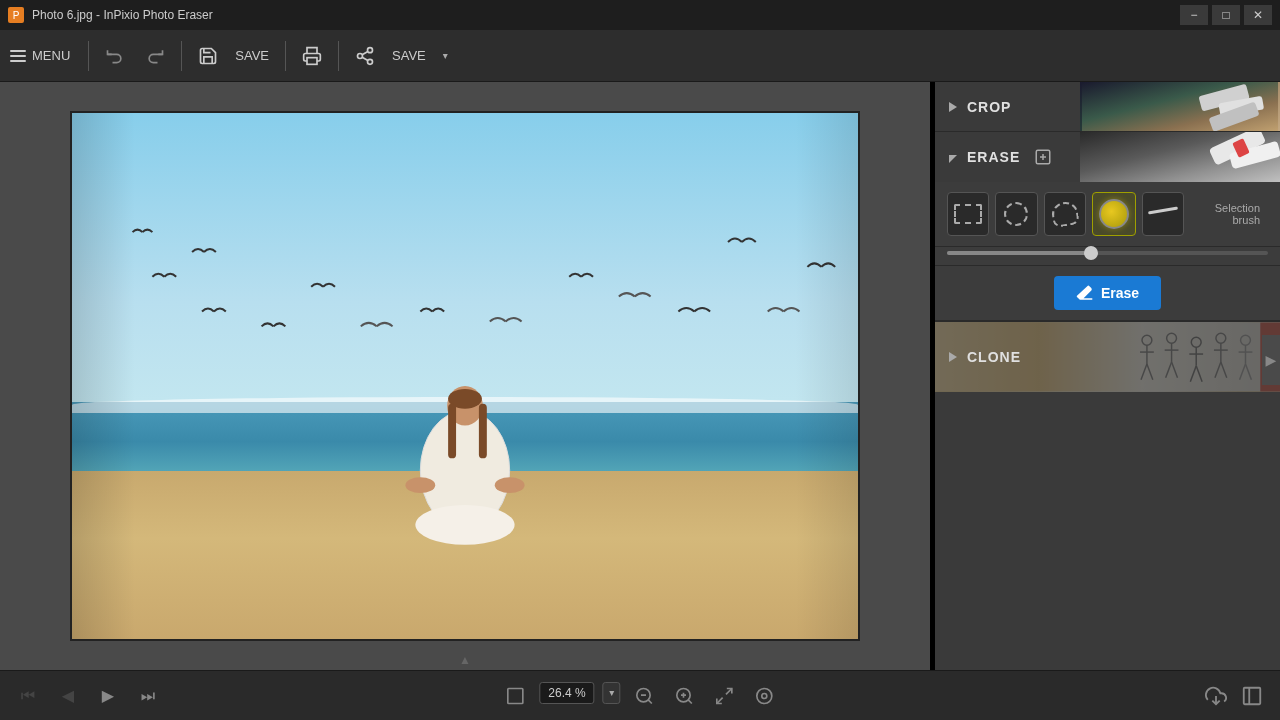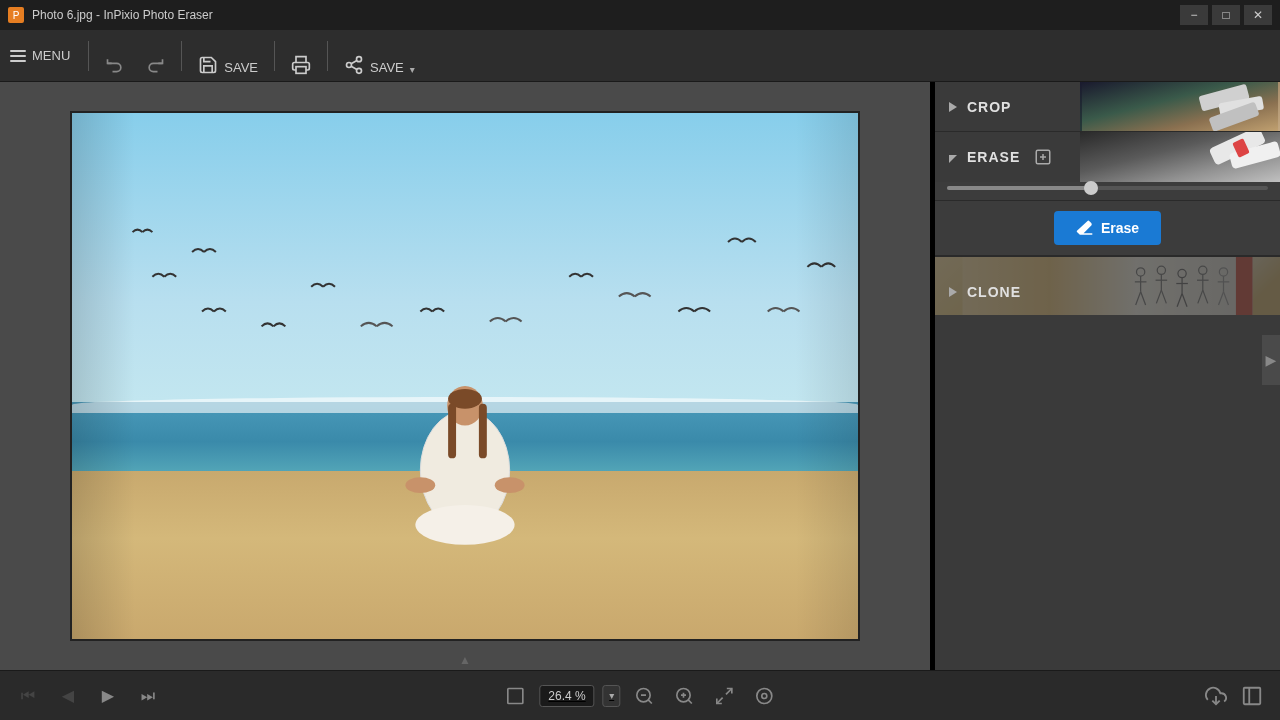--- a/index.html
+++ b/index.html
@@ -69,22 +69,22 @@
       align-items: center;
       padding: 0 0;
       gap: 4px;
     }
     .toolbar-btn {
       height: 38px;
       background: transparent;
       border: none;
       cursor: pointer;
       display: flex;
-      align-items: flex-end;
-      gap: 6px;
+      align-items: center;
+      gap: 17px;
       padding: 0 8px;
       color: #cccccc;
       font-size: 13px;
       border-radius: 3px;
     }
     .toolbar-btn svg { width: 20px; height: 20px; }
     .toolbar-separator {
       width: 1px;
       height: 30px;
       background: #555;
@@ -358,21 +358,21 @@
     }
     .selection-brush-label {
       color: #aaa;
       font-size: 11px;
       text-align: right;
       padding-right: 8px;
     }
 
     
     .clone-section {
-      height: 58px;
+      height: 70px;
       cursor: pointer;
       position: relative;
       overflow: hidden;
     }
     .clone-header {
       height: 70px;
       background: rgba(58,58,58,0.7);
       display: flex;
       align-items: center;
       padding: 0 14px;
@@ -429,23 +429,22 @@
       color: #888;
       font-size: 16px;
       border-radius: 3px;
     }
     .nav-btn.disabled { color: #444; cursor: default; }
 
     .status-separator { flex: 1; }
 
     .zoom-container {
       display: flex;
-      align-items: center;
+      align-items: flex-start;
       gap: 8px;
-      text-decoration: underline;
     }
     .zoom-display {
       background: #1a1a1a;
       border: 1px solid #555;
       border-radius: 3px;
       padding: 3px 8px;
       color: #ccc;
       font-size: 12px;
       min-width: 55px;
       text-align: center;
@@ -718,20 +717,39 @@
             </defs>
             <rect width="200" height="50" fill="url(#eraseGrad)"></rect>
 
             <rect x="130" y="5" width="55" height="18" rx="4" fill="#e8e8e8" transform="rotate(-25 157 14)"></rect>
             <rect x="150" y="15" width="50" height="16" rx="4" fill="#f0f0f0" transform="rotate(-15 175 23)"></rect>
             <rect x="155" y="8" width="12" height="16" rx="2" fill="#d44" transform="rotate(-25 161 16)"></rect>
           </svg>
         </div>
       </div>
 
+      <div class="tool-buttons-row">
+        <button class="tool-btn" title="Rectangle selection">
+          <div class="dotted-rect"></div>
+        </button>
+        <button class="tool-btn" title="Ellipse selection">
+          <div class="dotted-circle"></div>
+        </button>
+        <button class="tool-btn" title="Lasso selection">
+          <div class="dotted-lasso"></div>
+        </button>
+        <button class="tool-btn active" title="Brush selection" style="width:auto;padding:0 6px;">
+          <div class="circle-brush" style="width:30px;height:30px;"></div>
+        </button>
+        <button class="tool-btn" title="Line brush">
+          <div class="slash-icon"></div>
+        </button>
+        <div style="flex:1;"></div>
+        <span class="selection-brush-label">Selection brush</span>
+      </div>
 
       <div class="slider-row">
         <div class="slider-track">
           <div class="slider-fill" style="width:45%;"></div>
           <div class="slider-thumb" style="left:calc(45% - 7px);"></div>
         </div>
       </div>
 
       <div class="erase-btn-row">
         <button class="erase-action-btn">

